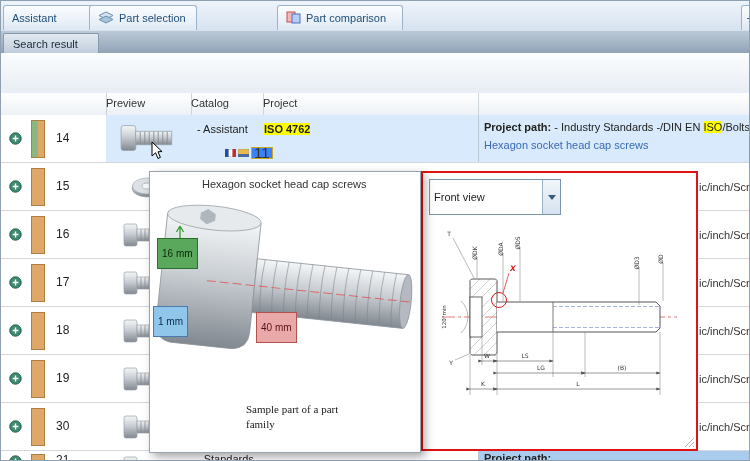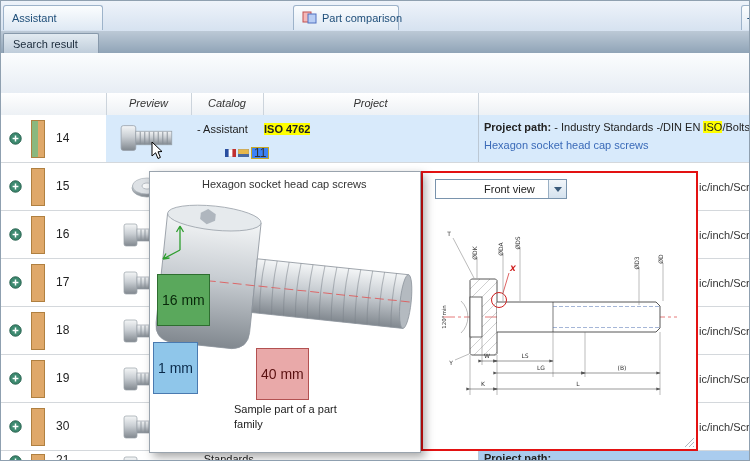--- a/index.html
+++ b/index.html
@@ -33,60 +33,60 @@
   .dd .ddtext{flex:1;padding-left:4px;white-space:nowrap;overflow:hidden;}
   .dd .ddbtn{width:17px;align-self:stretch;background:linear-gradient(#f2f6fa,#d5e2ee);
              border-left:1px solid #9ab0c4;display:flex;align-items:center;justify-content:center;}
   .caret{width:0;height:0;border-left:4px solid transparent;border-right:4px solid transparent;
          border-top:5px solid #3a5a7a;}
   .tbicon{position:absolute;top:62px;cursor:pointer;}
 
   
   .thead{position:absolute;top:92px;left:0;right:0;height:22px;
          background:linear-gradient(#ffffff,#edf1f5);border-bottom:1px solid #c0c8d0;color:#333;}
-  .hcell{position:absolute;top:4px;text-align:center;font-style:italic;}
+  .hcell{position:absolute;top:4px;}
   .vsep{position:absolute;top:0;bottom:0;width:1px;background:#ccd4dc;}
   .row{position:absolute;left:0;right:0;height:48px;box-sizing:border-box;
        border-bottom:1px solid #d4d8dc;background:#fff;}
   .expand{position:absolute;left:8px;top:17px;width:13px;height:13px;cursor:pointer;}
   .cbar{position:absolute;left:30px;top:5px;width:14px;height:38px;background:#dfa869;border:1px solid #b08040;box-sizing:border-box;}
   .cbar.dual{background:linear-gradient(90deg,#8ab87e 0 50%,#dfa869 50% 100%);}
   .rnum{position:absolute;left:55px;top:16px;font-size:12px;color:#222;}
   .thumb{position:absolute;left:122px;top:9px;}
   .frag{position:absolute;left:698px;top:18px;white-space:nowrap;overflow:hidden;width:52px;color:#333;}
   .hl{background:#ffff00;}
   .sel-bg{position:absolute;left:105px;right:0;top:0;bottom:0;background:#d8eafb;}
 
   
   .r14-cat{position:absolute;left:196px;top:8px;color:#222;}
   .r14-flags{position:absolute;left:224px;top:32px;display:flex;align-items:center;gap:2px;}
-  .badge{background:#3b82f6;border:1px solid #c8a820;font-size:12px;padding:0 2px;line-height:10px;color:#333;}
+  .badge{background:#3b82f6;border:1px solid #c8a820;font-size:15px;padding:0 2px;line-height:10px;color:#333;}
   .r14-proj{position:absolute;left:263px;top:8px;font-weight:700;}
   .r14-right{position:absolute;left:477px;right:0;top:0;bottom:0;border-left:1px solid #bcc8d4;overflow:hidden;}
   .r14-line1{position:absolute;left:5px;top:6px;white-space:nowrap;}
   .r14-line2{position:absolute;left:5px;top:24px;white-space:nowrap;color:#3a6ab8;}
 
   
   .r21-right{position:absolute;left:477px;right:0;top:0;height:12px;background:#aaccee;overflow:hidden;
              border-left:1px solid #bcc8d4;}
 
   
   .popup{position:absolute;left:148px;top:170px;width:272px;height:282px;background:#fff;
          border:1px solid #9aa4ae;box-shadow:4px 4px 9px rgba(0,0,0,.35);z-index:6;box-sizing:border-box;}
   .popup-title{position:absolute;left:52px;top:6px;color:#333;}
-  .chip{position:absolute;font-size:14px;padding:17px 4px;border-width:1px;border-style:solid;z-index:2;white-space:nowrap;margin-top:36px;}
+  .chip{position:absolute;font-size:10px;padding:9px 4px;border-width:1px;border-style:solid;z-index:2;white-space:nowrap;}
   .chip.green{left:7px;top:66px;background:#5aa85c;border-color:#2e6e30;color:#08280a;}
   .chip.blue{left:3px;top:134px;background:#8fc6ea;border-color:#4a7ab0;color:#0a2a4a;}
   .chip.red{left:106px;top:140px;background:#e9a9a9;border-color:#b35151;color:#5a1010;}
-  .popup-caption{position:absolute;left:84px;top:230px;line-height:15px;color:#222;}
+  .popup-caption{position:absolute;left:96px;top:230px;line-height:15px;color:#222;font-family:Liberation Serif, serif;}
 
   
   .panel{position:absolute;left:420px;top:170px;width:277px;height:280px;background:#fff;
          border:2px solid #e31212;z-index:5;box-sizing:border-box;}
-  .panel .dd{left:12px;top:6px;width:132px;height:20px;padding-left:44px;}
+  .panel .dd{left:6px;top:6px;width:132px;height:36px;}
   .grip{position:absolute;right:1px;bottom:1px;}
 
   .cursor{position:absolute;left:150px;top:140px;z-index:9;}
   svg text{font-family:"DejaVu Sans",sans-serif;}
 </style>
 </head>
 <body>
 
 <div id="app">
 
@@ -122,21 +122,28 @@
       <marker id="arr" viewBox="0 0 8 8" refX="7" refY="4" markerWidth="7" markerHeight="7" orient="auto">
         <path d="M0 1 L8 4 L0 7 Z" fill="#555"></path>
       </marker>
     </defs>
   </svg>
 
   <div class="tabbar">
     <div class="tab" style="left:2px;width:100px">
       <span>Assistant</span>
     </div>
-    <div class="tab" style="left:292px;width:106px">
+    <div class="tab" style="left:88px;width:108px">
+      <span><svg width="16" height="13">
+            <path d="M8 1 L15 4.5 L8 8 L1 4.5 Z" fill="#d7e3ef" stroke="#6a8db0"></path>
+            <path d="M8 5 L15 8.5 L8 12 L1 8.5 Z" fill="#a9c4dd" stroke="#6a8db0"></path>
+          </svg></span>
+      <span>Part selection</span>
+    </div>
+    <div class="tab" style="left:276px;width:126px">
       <span><svg width="15" height="14">
             <rect x="1" y="2" width="8" height="10" fill="#f4b8b8" stroke="#c05050"></rect>
             <rect x="6" y="4" width="8" height="9" fill="#b8cdf4" stroke="#5070c0"></rect>
           </svg></span>
       <span>Part comparison</span>
     </div>
     <div class="tab plus" style="left:740px;width:18px">
       <span>+</span>
     </div>
   </div>

